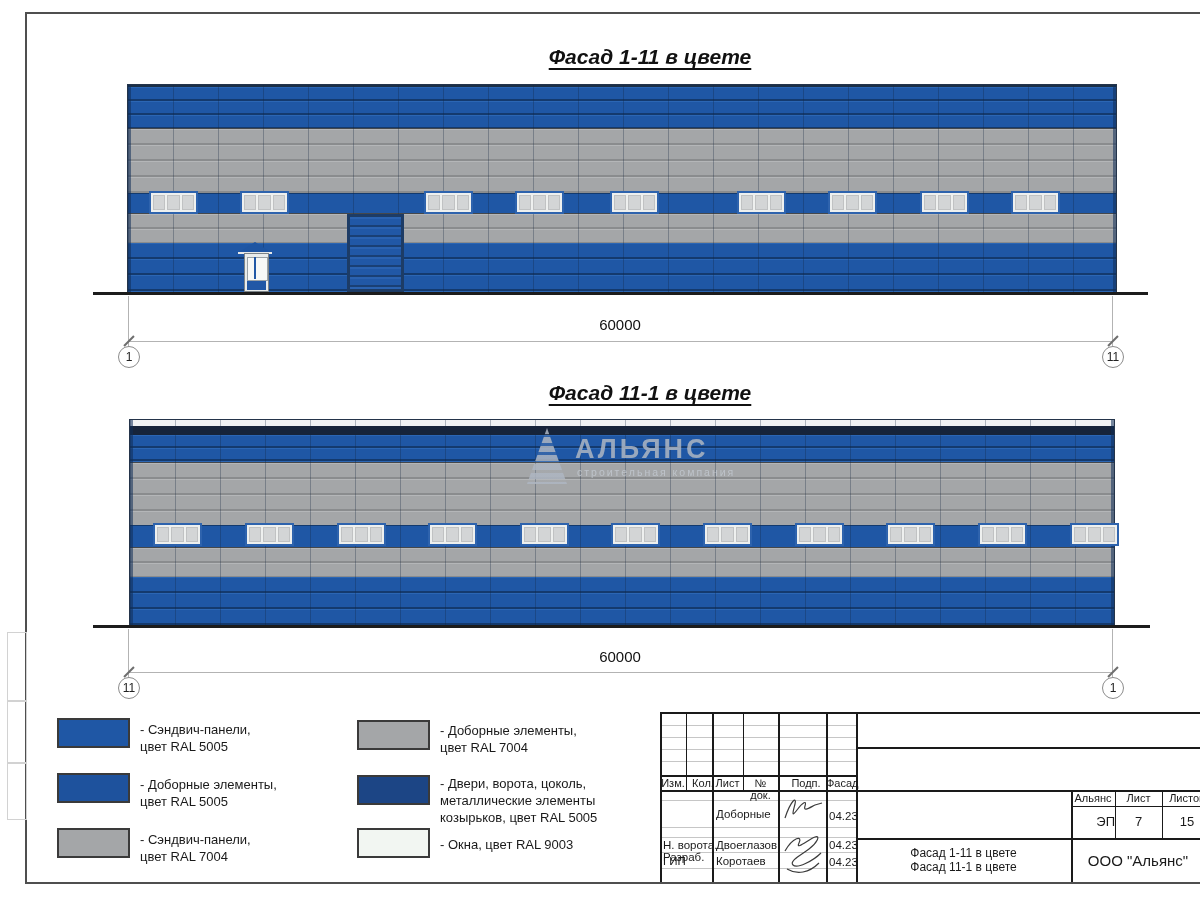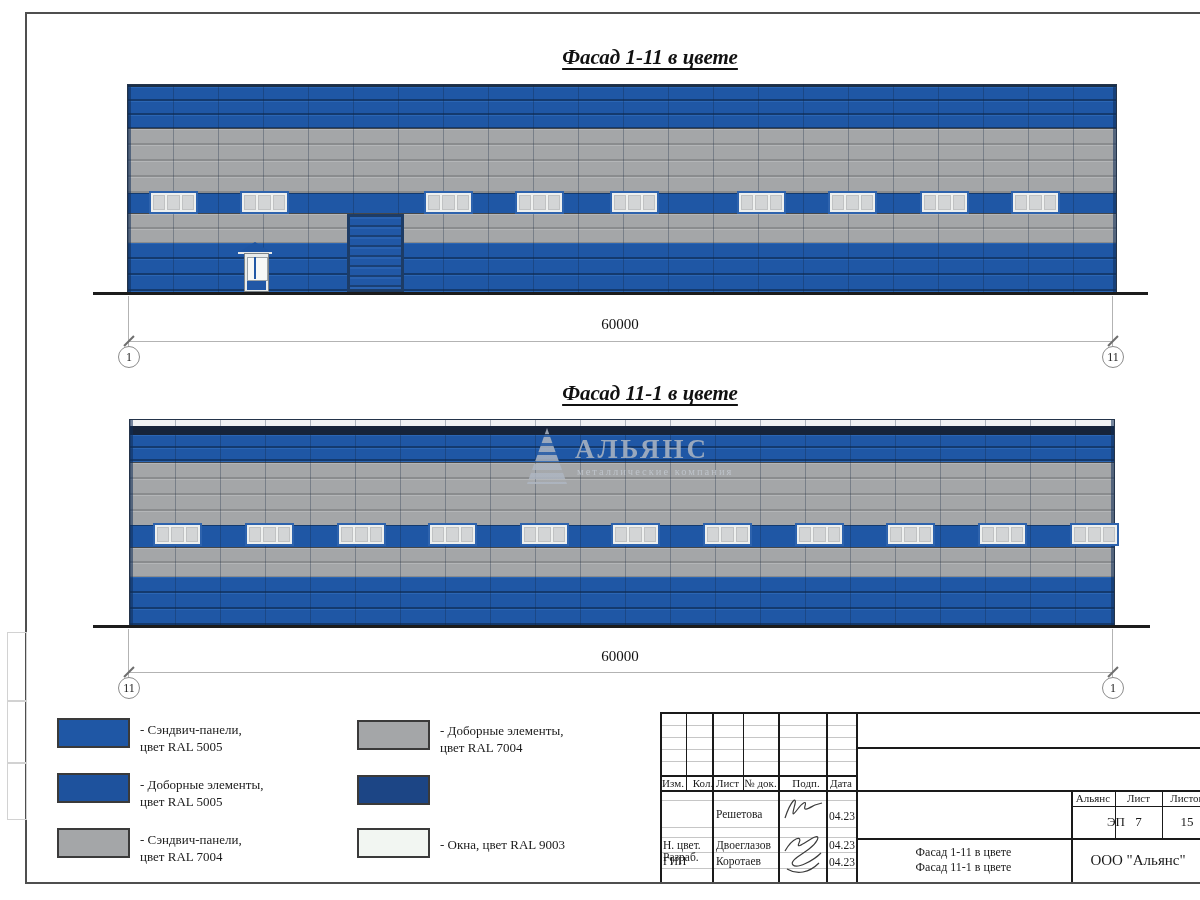--- a/index.html
+++ b/index.html
@@ -1,17 +1,17 @@
 <!DOCTYPE html>
 <html><head>
 <meta charset="utf-8">
 <style>
   html,body{margin:0;padding:0;background:#fff;}
   .sheet{position:relative;width:1200px;height:900px;background:#fff;overflow:hidden;
-         font-family:Liberation Serif, serif;color:#1a1a1a;}
+         font-family:Liberation Sans, sans-serif;color:#1a1a1a;}
   .abs{position:absolute;}
   
   .frame{position:absolute;left:25px;top:12px;width:1185px;height:868px;border:2px solid #4f4f4f;}
   .margin-box{position:absolute;left:7px;width:18px;border:1px solid #d2d2d2;}
   
   .fac{position:absolute;outline:1.5px solid #24344a;}
   .band{position:absolute;left:0;right:0;z-index:1;}
   .blue-r13{background:repeating-linear-gradient(180deg,#2b66b4 0px,#2b66b4 1px,#1f57a5 1px,#1f57a5 11px,#143a6e 11px,#143a6e 13px);}
   .blue-r14{background:repeating-linear-gradient(180deg,#2b66b4 0px,#2b66b4 1px,#1f57a5 1px,#1f57a5 12px,#143a6e 12px,#143a6e 14px);}
   .blue-r16{background:repeating-linear-gradient(180deg,#2b66b4 0px,#2b66b4 1px,#1f57a5 1px,#1f57a5 14px,#143a6e 14px,#143a6e 16px);}
@@ -217,21 +217,21 @@
         </div>
         <div class="win" style="left: 940px; top: 103px;">
           <div class="pane"></div>
           <div class="pane"></div>
           <div class="pane"></div>
         </div>
       </div>
 
     <div class="wm-tri" style="left:397px;top:8px;"></div>
     <div class="wm-name" style="left:445px;top:14px;">АЛЬЯНС</div>
-    <div class="wm-sub" style="left:447px;top:46px;">металлические компания</div>
+    <div class="wm-sub" style="left:447px;top:46px;">строительная компания</div>
   </div>
 
   <div class="ground" style="left:93px;top:625px;width:1057px;"></div>
 
   <div class="extline" style="left:128px;top:629px;height:70px;"></div>
   <div class="extline" style="left:1112px;top:629px;height:70px;"></div>
   <div class="dimline" style="left:129px;top:672px;width:984px;"></div>
   <div class="tick" style="left:122px;top:671px;"></div>
   <div class="tick" style="left:1106px;top:671px;"></div>
   <div class="dimtxt" style="left:540px;top:648px;">60000</div>
@@ -244,20 +244,23 @@
   <div class="swatch" style="left: 57px; top: 773px; background: rgb(30, 82, 157);"></div>
   <div class="leglabel" style="left:140px;top:776px;">- Доборные элементы,
 цвет RAL 5005</div>
   <div class="swatch" style="left: 57px; top: 828px; background: rgb(164, 166, 168);"></div>
   <div class="leglabel" style="left:140px;top:831px;">- Сэндвич-панели,
 цвет RAL 7004</div>
   <div class="swatch" style="left: 357px; top: 720px; background: rgb(164, 166, 168);"></div>
   <div class="leglabel" style="left:440px;top:722px;">- Доборные элементы,
 цвет RAL 7004</div>
   <div class="swatch" style="left: 357px; top: 775px; background: rgb(28, 69, 133);"></div>
+  <div class="leglabel" style="left:440px;top:775px;">- Двери, ворота, цоколь,
+металлические элементы
+козырьков, цвет RAL 5005</div>
   <div class="swatch" style="left: 357px; top: 828px; background: rgb(242, 246, 242);"></div>
   <div class="leglabel" style="left:440px;top:836px;">- Окна, цвет RAL 9003</div>
 
   <div class="tbH2" style="left:660px;top:712px;width:545px;"></div>
   <div class="tbH2" style="left:856px;top:747px;width:349px;"></div>
   <div class="tbH2" style="left:660px;top:775px;width:196px;"></div>
   <div class="tbH2" style="left:660px;top:790px;width:545px;"></div>
   <div class="tbH1" style="left:1071px;top:806px;width:134px;"></div>
   <div class="tbH2" style="left:856px;top:838px;width:349px;"></div>
 
@@ -280,44 +283,44 @@
   <div class="tbV2" style="left:856px;top:712px;height:170px;"></div>
   <div class="tbV2" style="left:1071px;top:790px;height:92px;"></div>
   <div class="tbV1" style="left:1115px;top:790px;height:48px;"></div>
   <div class="tbV1" style="left:1162px;top:790px;height:48px;"></div>
 
   <div class="tbhead" style="left:660px;top:777px;width:26px;">Изм.</div>
   <div class="tbhead" style="left:686px;top:777px;width:34px;">Кол.</div>
   <div class="tbhead" style="left:712px;top:777px;width:31px;">Лист</div>
   <div class="tbhead" style="left:743px;top:777px;width:35px;">№ док.</div>
   <div class="tbhead" style="left:778px;top:777px;width:56px;">Подп.</div>
-  <div class="tbhead" style="left:826px;top:777px;width:30px;">Дата</div>
+  <div class="tbhead" style="left:826px;top:777px;width:30px;">Фасад</div>
 
   <div class="tbtxt" style="left:663px;top:807px;margin-top:44px;">Разраб.</div>
-  <div class="tbtxt" style="left:716px;top:808px;">Решетова</div>
+  <div class="tbtxt" style="left:716px;top:808px;">Доборные</div>
   <div class="tbtxt" style="left:829px;top:810px;">04.23</div>
-  <div class="tbtxt" style="left:663px;top:839px;">Н. цвет.</div>
+  <div class="tbtxt" style="left:663px;top:839px;">Н. ворота.</div>
   <div class="tbtxt" style="left:716px;top:839px;">Двоеглазов</div>
   <div class="tbtxt" style="left:829px;top:839px;">04.23</div>
   <div class="tbtxt" style="left:663px;top:855px;">ГИП</div>
   <div class="tbtxt" style="left:716px;top:855px;">Коротаев</div>
   <div class="tbtxt" style="left:829px;top:856px;">04.23</div>
 
   <svg class="abs" style="left:781px;top:794px;" width="44" height="30" viewBox="0 0 44 30">
     <path d="M4 24 C10 6 16 2 14 10 C12 18 10 24 16 16 C22 8 26 6 24 12 C22 18 28 14 34 11 L41 9" fill="none" stroke="#3c3c3c" stroke-width="1.2"></path>
   </svg>
   <svg class="abs" style="left:779px;top:833px;" width="46" height="44" viewBox="0 0 46 44">
     <path d="M6 18 C14 4 24 2 20 10 C16 18 30 6 36 4 C42 2 38 10 30 16 C22 22 10 28 14 32 C18 36 34 28 42 20" fill="none" stroke="#3c3c3c" stroke-width="1.2"></path>
     <path d="M8 36 C18 42 30 40 40 30" fill="none" stroke="#3c3c3c" stroke-width="1.2"></path>
   </svg>
 
   <div class="tbhead" style="left:1071px;top:792px;width:44px;">Альянс</div>
   <div class="tbhead" style="left:1115px;top:792px;width:47px;">Лист</div>
   <div class="tbhead" style="left:1162px;top:792px;width:50px;">Листов</div>
-  <div class="tbval" style="left:1094px;top:814px;width:44px;">ЭП</div>
+  <div class="tbval" style="left:1071px;top:814px;width:44px;text-align:right;">ЭП</div>
   <div class="tbval" style="left:1115px;top:814px;width:47px;">7</div>
   <div class="tbval" style="left:1162px;top:814px;width:50px;">15</div>
 
   <div class="tbcenter" style="left:856px;top:840px;width:215px;height:40px;font-size:12px;white-space:pre-line;">Фасад 1-11 в цвете
 Фасад 11-1 в цвете</div>
   <div class="tbcenter" style="left:1071px;top:838px;width:134px;height:44px;font-size:15px;">ООО "Альянс"</div>
 
 </div>
 
 </body></html>

